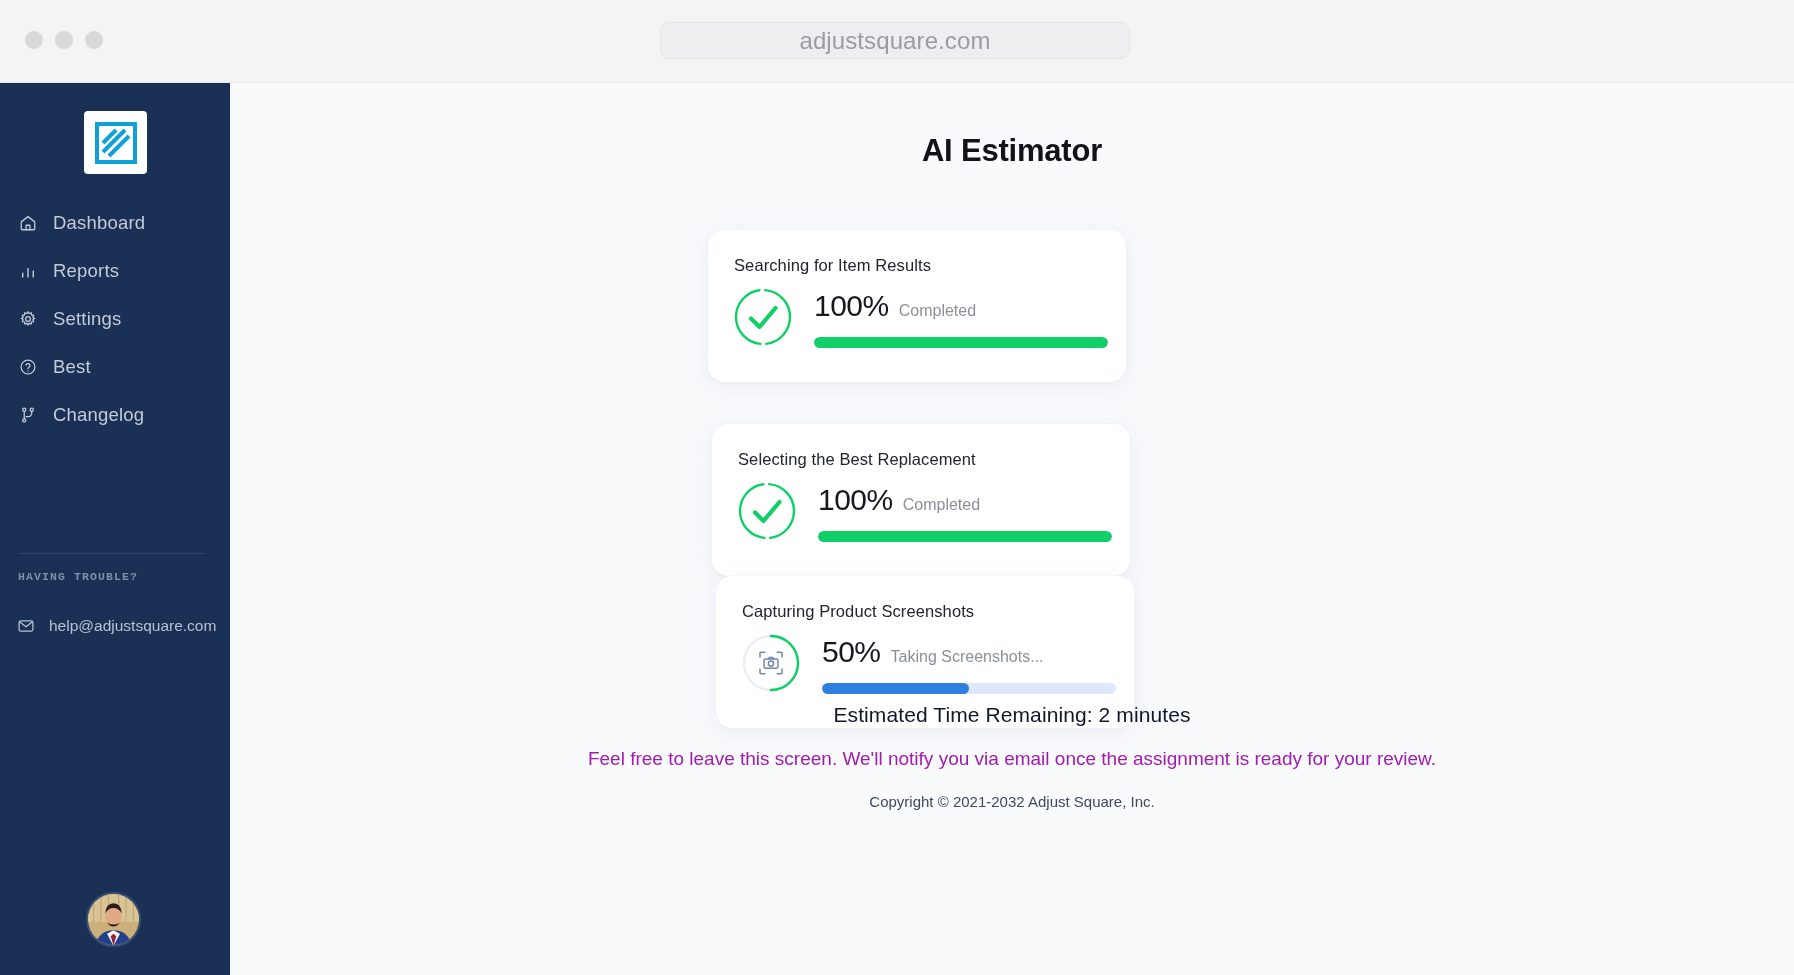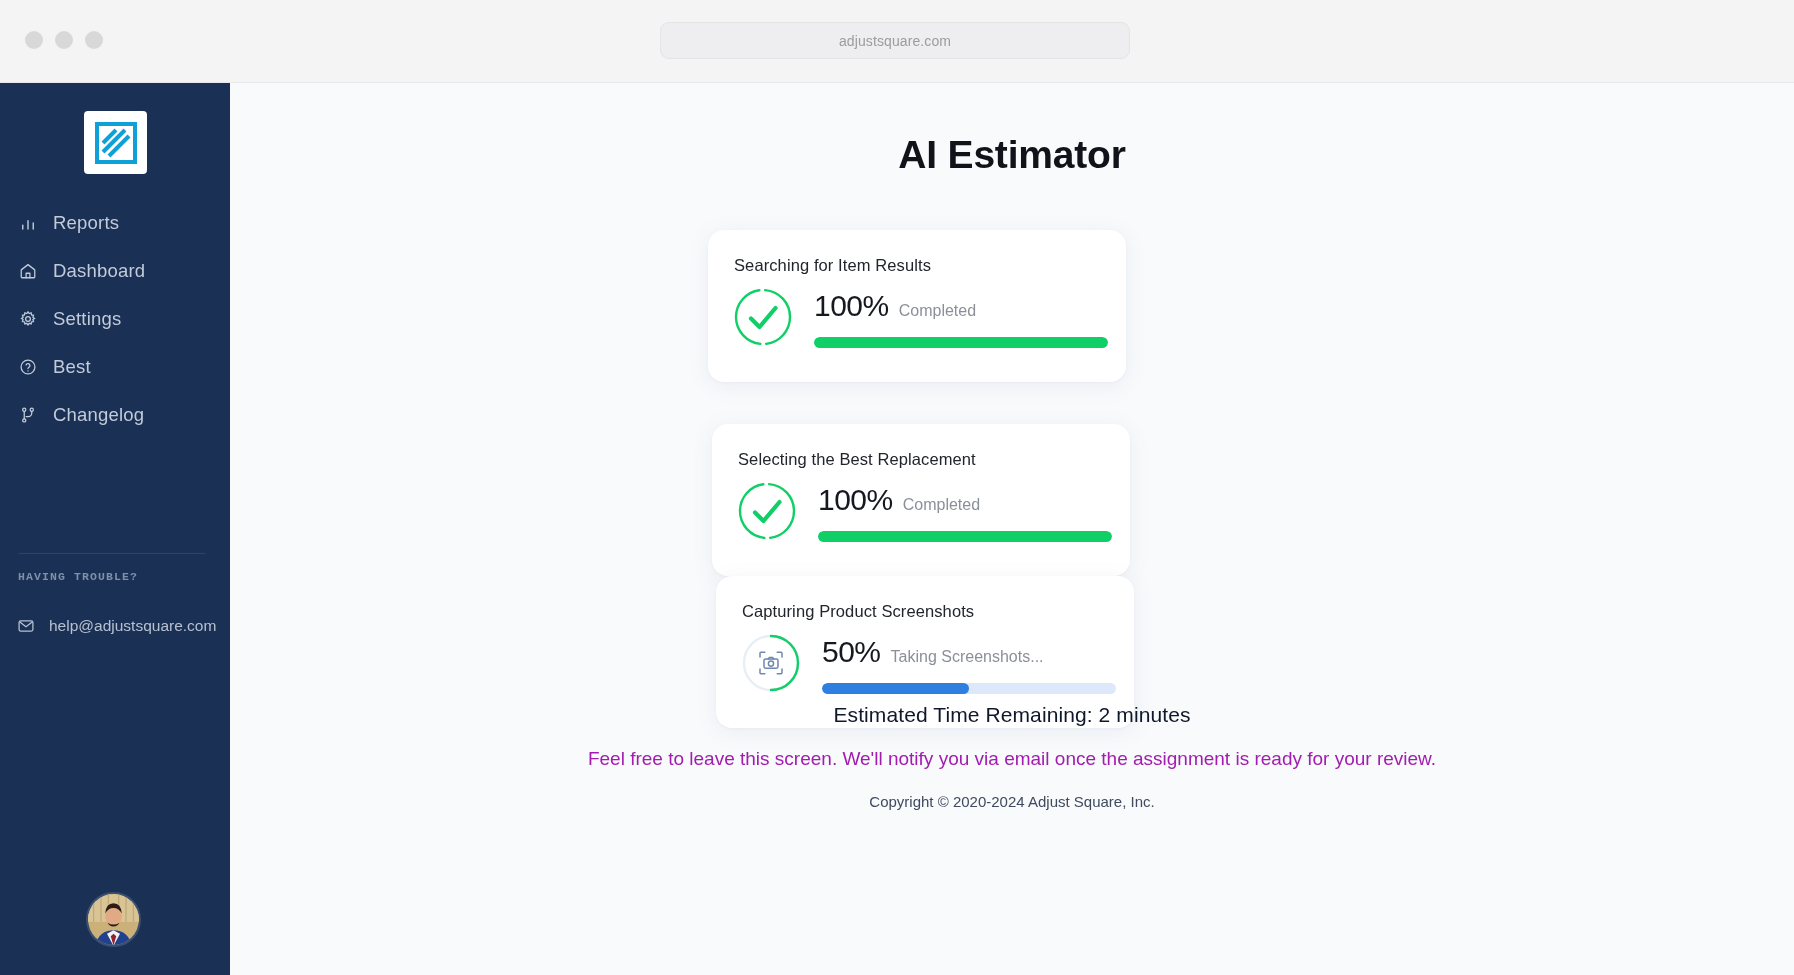--- a/index.html
+++ b/index.html
@@ -23,21 +23,21 @@
   }
   .traffic-light { width: 18px; height: 18px; border-radius: 50%; background: #d8d8d8; }
   .url-bar {
     position: absolute; top: 22px; left: 660px;
     width: 470px; height: 37px;
     background: #eeeef0;
     border: 1px solid #e4e4e6;
     border-radius: 9px;
     display: flex; align-items: center; justify-content: center;
   }
-  .url-text { font-size: 14px; color: #9b9ba1; letter-spacing: .1px; }
+  .url-text { font-size: 24px; color: #9b9ba1; letter-spacing: .1px; }
 
   
   .sidebar {
     position: absolute; top: 83px; left: 0;
     width: 230px; height: 892px;
     background: #1a3054;
   }
   .logo-box {
     position: absolute; top: 28px; left: 84px;
     width: 63px; height: 63px;
@@ -79,21 +79,21 @@
   
   .main {
     position: absolute; top: 83px; left: 230px;
     width: 1564px; height: 892px;
     background: #f8fafc;
     overflow: hidden;
   }
   .page-title {
     position: absolute; top: 50px; left: 0; width: 1564px;
     text-align: center;
-    font-size: 39px; font-weight: bold; color: #11131a;
+    font-size: 31px; font-weight: bold; color: #11131a;
     letter-spacing: -.2px;
   }
 
   .card {
     position: absolute;
     background: #ffffff;
     border-radius: 16px;
     box-shadow: 0 4px 22px rgba(100,116,139,.09), 0 1px 3px rgba(100,116,139,.05);
   }
   .card-1 { top: 147px; left: 478px; width: 418px; height: 152px; }
@@ -161,37 +161,37 @@
       <path d="M9 31 L31 9" stroke="#0fa0d8" stroke-width="4" fill="none"></path>
       <path d="M9 22 L22 9" stroke="#0fa0d8" stroke-width="4" fill="none"></path>
       <path d="M15 35 L35 15" stroke="#0fa0d8" stroke-width="4" fill="none"></path>
     </svg>
   </div>
 
   <div class="nav">
 
     <div class="nav-item">
       <span class="nav-icon">
+        <svg width="18" height="18" viewBox="0 0 24 24" fill="none" stroke="#c2cbd9" stroke-width="1.7" stroke-linecap="round" stroke-linejoin="round">
+          <path d="M3 10.5 L12 3.5 L21 10.5 V20 a1 1 0 0 1 -1 1 H4 a1 1 0 0 1 -1 -1 Z"></path>
+          <path d="M9.5 21 v-6 h5 v6"></path>
+        </svg>
+      </span>
+      <span class="nav-label">Dashboard</span>
+    </div>
+
+    <div class="nav-item">
+      <span class="nav-icon">
         <svg width="18" height="18" viewBox="0 0 24 24" fill="none" stroke="#c2cbd9" stroke-width="1.9" stroke-linecap="round">
           <path d="M5 20 v-5"></path>
             <path d="M12 20 v-11"></path>
             <path d="M19 20 v-8"></path>
         </svg>
       </span>
       <span class="nav-label">Reports</span>
-    </div>
-
-    <div class="nav-item">
-      <span class="nav-icon">
-        <svg width="18" height="18" viewBox="0 0 24 24" fill="none" stroke="#c2cbd9" stroke-width="1.7" stroke-linecap="round" stroke-linejoin="round">
-          <path d="M3 10.5 L12 3.5 L21 10.5 V20 a1 1 0 0 1 -1 1 H4 a1 1 0 0 1 -1 -1 Z"></path>
-          <path d="M9.5 21 v-6 h5 v6"></path>
-        </svg>
-      </span>
-      <span class="nav-label">Dashboard</span>
     </div>
 
     <div class="nav-item">
       <span class="nav-icon">
         <svg width="18" height="18" viewBox="0 0 24 24" fill="none" stroke="#c2cbd9" stroke-width="1.7">
           <circle cx="12" cy="12" r="3.2"></circle>
           <path d="M12 2.5 l1.6 2.2 2.6 -.9 .5 2.7 2.7 .5 -.9 2.6 2.2 1.6 -2.2 1.6 .9 2.6 -2.7 .5 -.5 2.7 -2.6 -.9 -1.6 2.2 -1.6 -2.2 -2.6 .9 -.5 -2.7 -2.7 -.5 .9 -2.6 -2.2 -1.6 2.2 -1.6 -.9 -2.6 2.7 -.5 .5 -2.7 2.6 .9 Z"></path>
         </svg>
       </span>
       <span class="nav-label">Settings</span>
@@ -332,15 +332,15 @@
         </div>
         <div class="prog-track">
           <div class="prog-fill" id="fill-2" style="width: 50%; background: rgb(47, 127, 224);"></div>
         </div>
       </div>
     </div>
   </div>
 
   <div class="eta">Estimated Time Remaining: 2 minutes</div>
   <div class="note">Feel free to leave this screen. We'll notify you via email once the assignment is ready for your review.</div>
-  <div class="copyright">Copyright © 2020-2024 Adjust Square, Inc.</div>
+  <div class="copyright">Copyright © 2021-2032 Adjust Square, Inc.</div>
 
 </div>
 
 </body></html>

